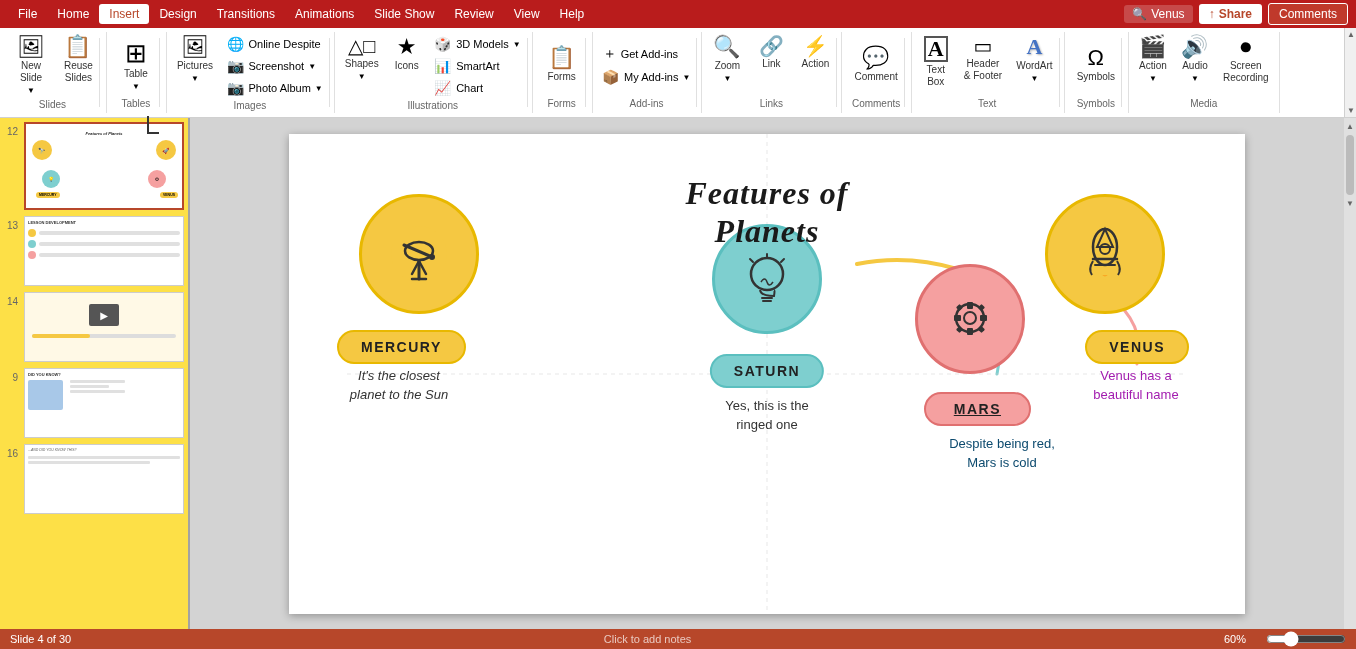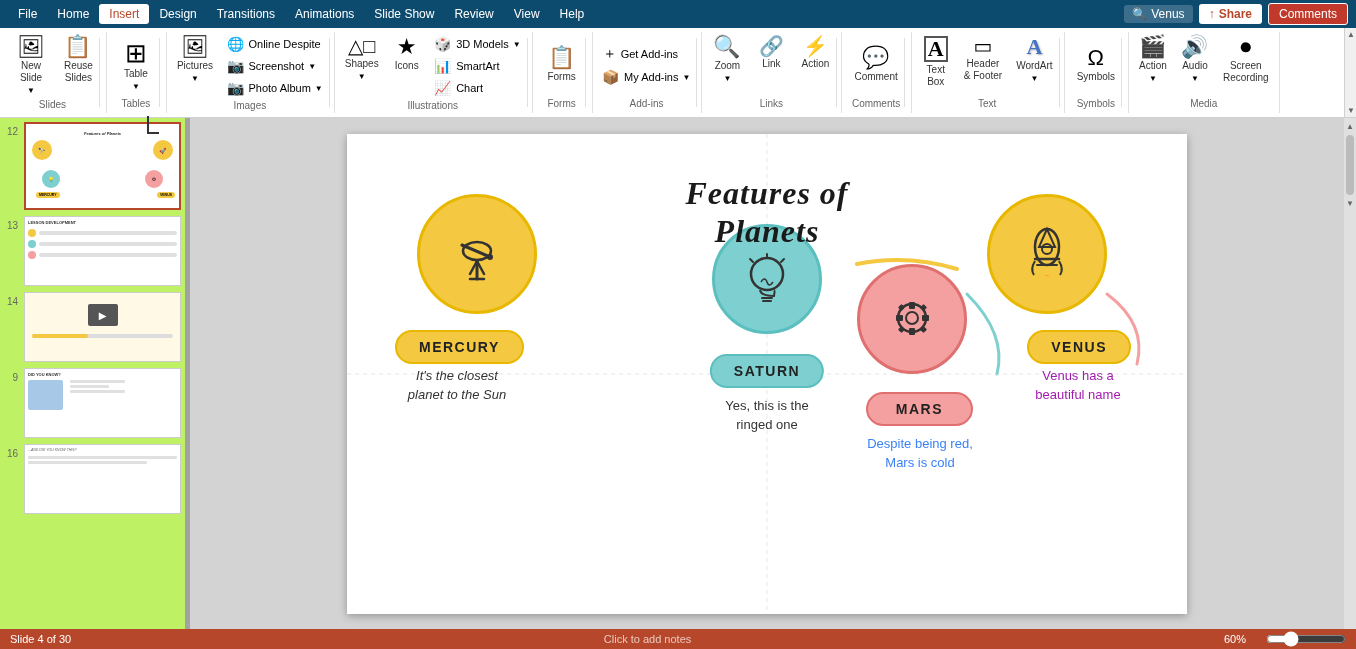--- a/index.html
+++ b/index.html
@@ -1,19 +1,19 @@
 <!DOCTYPE html>
 <html><head>
   <meta charset="utf-8">
   <style>
     * { box-sizing: border-box; margin: 0; padding: 0; }
     body { font-family: 'Segoe UI', Arial, sans-serif; font-size: 12px; background: #f0f0f0; overflow: hidden; width: 1356px; height: 649px; }
 
     
-    .menu-bar { background: #0c4a6e; display: flex; align-items: center; padding: 2px 8px; height: 28px; }
+    .menu-bar { background: #b91c1c; display: flex; align-items: center; padding: 2px 8px; height: 28px; }
     .menu-bar .menu-item { color: white; padding: 3px 10px; font-size: 12px; cursor: pointer; border-radius: 3px; }
     .menu-bar .menu-item.active { background: white; color: #b7472a; }
     .menu-bar-right { margin-left: auto; display: flex; align-items: center; gap: 6px; }
     .share-btn { background: white; color: #b7472a; border: none; padding: 3px 10px; border-radius: 3px; font-size: 12px; font-weight: 600; cursor: pointer; display: flex; align-items: center; gap: 4px; }
     .comments-btn { background: #c0392b; color: white; border: 1px solid white; padding: 3px 10px; border-radius: 3px; font-size: 12px; cursor: pointer; }
     .search-bar { display: flex; align-items: center; background: rgba(255,255,255,0.2); border-radius: 3px; padding: 2px 8px; color: white; font-size: 12px; gap: 4px; }
 
     
     .ribbon { background: white; border-bottom: 1px solid #d0d0d0; display: flex; align-items: stretch; padding: 4px 0; height: 90px; }
     .ribbon-group { display: flex; flex-direction: column; align-items: center; border-right: 1px solid #e0e0e0; padding: 0 8px; min-width: 60px; }
@@ -21,29 +21,29 @@
     .ribbon-btn { display: flex; flex-direction: column; align-items: center; justify-content: center; padding: 2px 6px; cursor: pointer; border-radius: 3px; min-width: 40px; gap: 2px; }
     .ribbon-btn .icon { font-size: 22px; line-height: 1; }
     .ribbon-btn .label { font-size: 10px; color: #333; text-align: center; line-height: 1.2; }
     .ribbon-btn-small { display: flex; align-items: center; padding: 2px 6px; cursor: pointer; border-radius: 3px; gap: 4px; font-size: 11px; }
     .ribbon-btn-small .icon-sm { font-size: 14px; }
 
     
     .main-area { display: flex; height: calc(649px - 28px - 20px - 90px); }
 
     
-    .slide-panel { width: 190px; background: #bef264; border-right: 5px solid #a3a3a3; overflow-y: auto; padding: 4px; }
+    .slide-panel { width: 190px; background: #fde047; border-right: 2px solid #a3a3a3; overflow-y: auto; padding: 4px; }
     .slide-item { margin-bottom: 6px; display: flex; gap: 6px; align-items: flex-start; cursor: pointer; }
     .slide-num { font-size: 10px; color: #666; min-width: 14px; text-align: right; margin-top: 4px; }
     .slide-thumb { border: 1px solid #ccc; background: white; flex: 1; height: 80px; position: relative; overflow: hidden; }
     .slide-thumb.active { border: 2px solid #b7472a; }
 
     
     .canvas-area { flex: 1; background: #d3d3d3; display: flex; align-items: center; justify-content: center; position: relative; overflow: hidden; }
-    .slide-canvas { background: white; width: 840px; height: 480px; position: relative; box-shadow: 0 2px 8px rgba(0,0,0,0.3); }
+    .slide-canvas { background: white; width: 956px; height: 480px; position: relative; box-shadow: 0 2px 8px rgba(0,0,0,0.3); }
 
     
     .scrollbar-v { width: 10px; background: #e0e0e0; }
 
     
     .status-bar { background: #b7472a; height: 20px; display: flex; align-items: center; padding: 0 10px; color: white; font-size: 11px; }
 
     
     .features-title { font-family: 'Segoe UI', cursive; font-size: 28px; font-weight: 900; text-align: center; color: #1a1a1a; line-height: 1.2; font-style: italic; letter-spacing: 1px; }
 
@@ -507,25 +507,25 @@
           <rect x="29" y="42" width="6" height="7" rx="1" fill="#333"></rect>
           <rect x="16" y="29" width="7" height="6" rx="1" fill="#333"></rect>
           <rect x="42" y="29" width="7" height="6" rx="1" fill="#333"></rect>
           <rect x="19" y="19" width="5" height="5" rx="1" fill="#333" transform="rotate(45 21.5 21.5)"></rect>
           <rect x="41" y="19" width="5" height="5" rx="1" fill="#333" transform="rotate(45 43.5 21.5)"></rect>
           <rect x="19" y="41" width="5" height="5" rx="1" fill="#333" transform="rotate(45 21.5 43.5)"></rect>
           <rect x="41" y="41" width="5" height="5" rx="1" fill="#333" transform="rotate(45 43.5 43.5)"></rect>
         </svg>
       </div>
 
-      <div style="position:absolute; top:258px; right:214px; background:#f5a0a0; border-radius:18px; padding:7px 28px; font-weight:900; font-size:14px; letter-spacing:1.5px; color:#222; border:2px solid #e07070; white-space:nowrap; font-family:'Segoe UI',sans-serif;">
+      <div style="position:absolute; top:258px; right:214px; background:#f5a0a0; border-radius:18px; padding:7px 28px; font-weight:900; font-size:14px; letter-spacing:1.5px; color:#222; border:2px solid #e07070; white-space:nowrap; font-family:'Segoe UI',sans-serif;text-decoration:underline;">
         <span>MARS</span>
       </div>
 
-      <div style="position:absolute; top:300px; right:192px; font-size:13px; color:#3b82f6; text-align:center; font-style:normal; line-height:1.5; width:150px;">
+      <div style="position:absolute; top:300px; right:168px; font-size:13px; color:#0c4a6e; text-align:center; font-style:normal; line-height:1.5; width:150px;">
         <span>Despite being red,</span><br>
         <span>Mars is cold</span>
       </div>
     </div>
   </div>
 
   <div class="scrollbar-v" style="background:#e0e0e0; width:12px; display:flex; flex-direction:column; align-items:center; padding:2px 0;">
     <div style="font-size:8px; color:#666; cursor:pointer; padding:2px;">▲</div>
     <div style="flex:1; width:8px; background:#bbb; border-radius:4px; margin:2px 0; max-height:60px;"></div>
     <div style="font-size:8px; color:#666; cursor:pointer; padding:2px;">▼</div>

